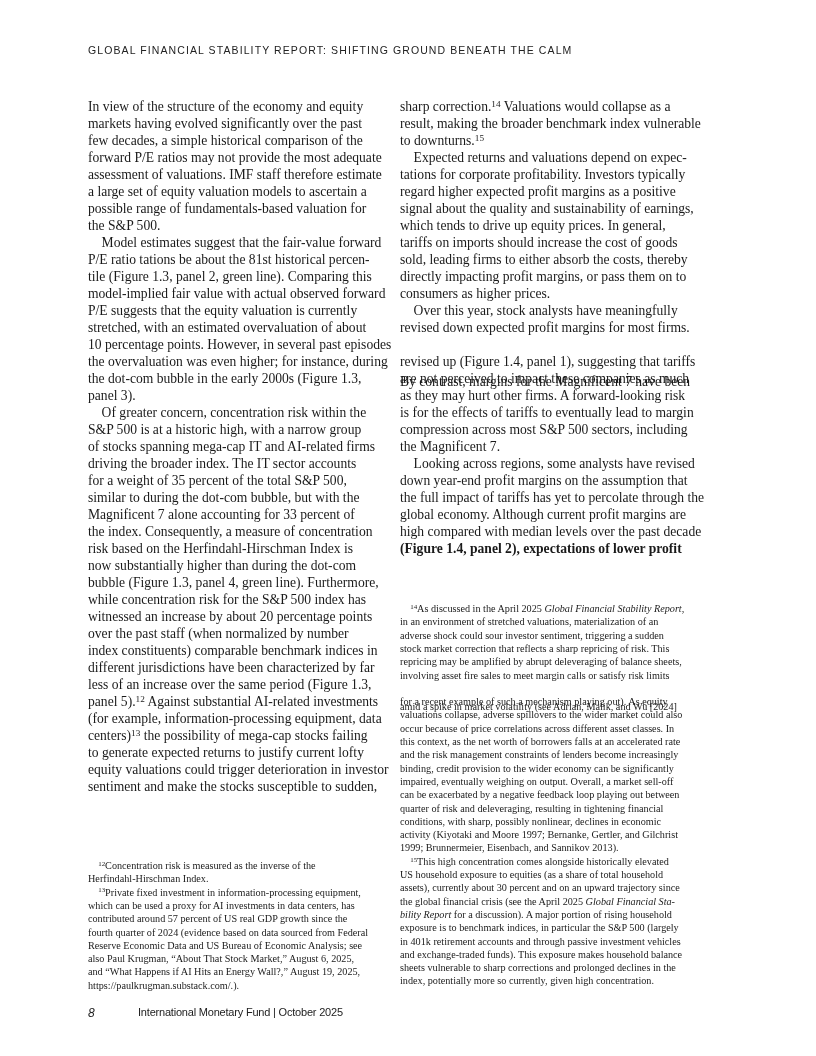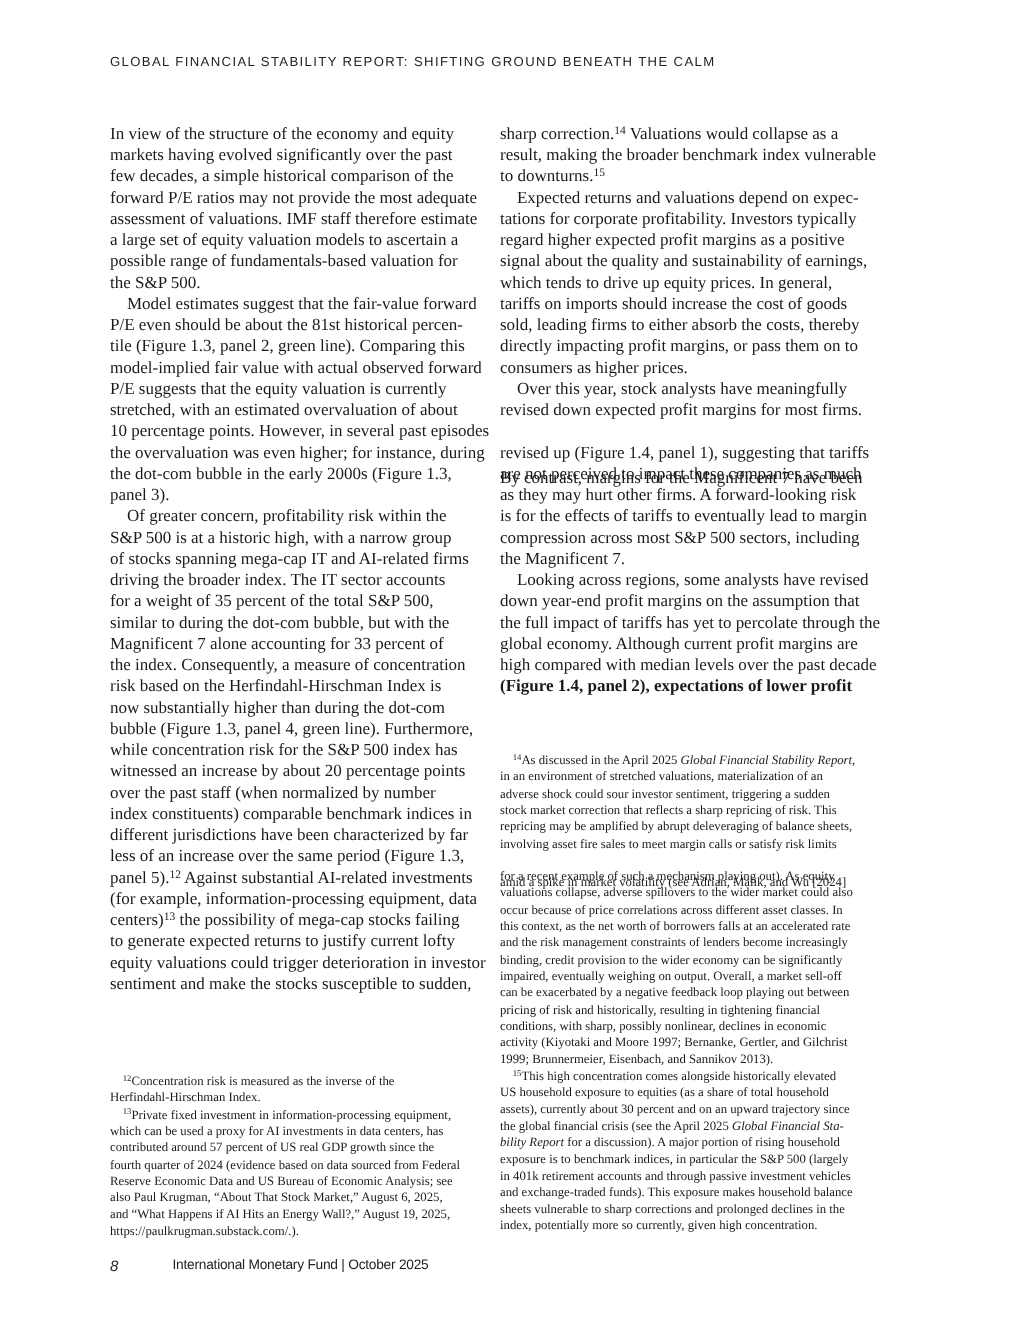--- a/index.html
+++ b/index.html
@@ -27,30 +27,30 @@
 <div class="col col-left">
     <div class="ln" style="top: 0px;">In view of the structure of the economy and equity</div>
     <div class="ln" style="top: 17px;">markets having evolved significantly over the past</div>
     <div class="ln" style="top: 34px;">few decades, a simple historical comparison of the</div>
     <div class="ln" style="top: 51px;">forward P/E ratios may not provide the most adequate</div>
     <div class="ln" style="top: 68px;">assessment of valuations. IMF staff therefore estimate</div>
     <div class="ln" style="top: 85px;">a large set of equity valuation models to ascertain a</div>
     <div class="ln" style="top: 102px;">possible range of fundamentals-based valuation for</div>
     <div class="ln" style="top: 119px;">the S&amp;P 500.</div>
     <div class="ln" style="top: 136px;"> Model estimates suggest that the fair-value forward</div>
-    <div class="ln" style="top: 153px;">P/E even should be about the 81st historical percen-</div>
+    <div class="ln" style="top: 153px;">P/E ratio tations be about the 81st historical percen-</div>
     <div class="ln" style="top: 170px;">tile (Figure 1.3, panel 2, green line). Comparing this</div>
     <div class="ln" style="top: 187px;">model-implied fair value with actual observed forward</div>
     <div class="ln" style="top: 204px;">P/E suggests that the equity valuation is currently</div>
     <div class="ln" style="top: 221px;">stretched, with an estimated overvaluation of about</div>
     <div class="ln" style="top: 238px;">10 percentage points. However, in several past episodes</div>
     <div class="ln" style="top: 255px;">the overvaluation was even higher; for instance, during</div>
     <div class="ln" style="top: 272px;">the dot-com bubble in the early 2000s (Figure 1.3,</div>
     <div class="ln" style="top: 289px;">panel 3).</div>
-    <div class="ln" style="top: 306px;"> Of greater concern, profitability risk within the</div>
+    <div class="ln" style="top: 306px;"> Of greater concern, concentration risk within the</div>
     <div class="ln" style="top: 323px;">S&amp;P 500 is at a historic high, with a narrow group</div>
     <div class="ln" style="top: 340px;">of stocks spanning mega-cap IT and AI-related firms</div>
     <div class="ln" style="top: 357px;">driving the broader index. The IT sector accounts</div>
     <div class="ln" style="top: 374px;">for a weight of 35 percent of the total S&amp;P 500,</div>
     <div class="ln" style="top: 391px;">similar to during the dot-com bubble, but with the</div>
     <div class="ln" style="top: 408px;">Magnificent 7 alone accounting for 33 percent of</div>
     <div class="ln" style="top: 425px;">the index. Consequently, a measure of concentration</div>
     <div class="ln" style="top: 442px;">risk based on the Herfindahl-Hirschman Index is</div>
     <div class="ln" style="top: 459px;">now substantially higher than during the dot-com</div>
     <div class="ln" style="top: 476px;">bubble (Figure 1.3, panel 4, green line). Furthermore,</div>
@@ -118,21 +118,21 @@
     <div class="ln" style="top: 66.5px;">involving asset fire sales to meet margin calls or satisfy risk limits</div>
     <div class="ln" style="top: 98px; text-align: center;">amid a spike in market volatility (see Adrian, Malik, and Wu [2024]</div>
     <div class="ln" style="top: 93.1px;">for a recent example of such a mechanism playing out). As equity</div>
     <div class="ln" style="top: 106.4px;">valuations collapse, adverse spillovers to the wider market could also</div>
     <div class="ln" style="top: 119.7px;">occur because of price correlations across different asset classes. In</div>
     <div class="ln" style="top: 133px;">this context, as the net worth of borrowers falls at an accelerated rate</div>
     <div class="ln" style="top: 146.3px;">and the risk management constraints of lenders become increasingly</div>
     <div class="ln" style="top: 159.6px;">binding, credit provision to the wider economy can be significantly</div>
     <div class="ln" style="top: 172.9px;">impaired, eventually weighing on output. Overall, a market sell-off</div>
     <div class="ln" style="top: 186.2px;">can be exacerbated by a negative feedback loop playing out between</div>
-    <div class="ln" style="top: 199.5px;">pricing of risk and historically, resulting in tightening financial</div>
+    <div class="ln" style="top: 199.5px;">quarter of risk and deleveraging, resulting in tightening financial</div>
     <div class="ln" style="top: 212.8px;">conditions, with sharp, possibly nonlinear, declines in economic</div>
     <div class="ln" style="top: 226.1px;">activity (Kiyotaki and Moore 1997; Bernanke, Gertler, and Gilchrist</div>
     <div class="ln" style="top: 239.4px;">1999; Brunnermeier, Eisenbach, and Sannikov 2013).</div>
     <div class="ln" style="top: 252.7px;"> <sup>15</sup>This high concentration comes alongside historically elevated</div>
     <div class="ln" style="top: 266px;">US household exposure to equities (as a share of total household</div>
     <div class="ln" style="top: 279.3px;">assets), currently about 30 percent and on an upward trajectory since</div>
     <div class="ln" style="top: 292.6px;">the global financial crisis (see the April 2025 <i>Global Financial Sta-</i></div>
     <div class="ln" style="top: 305.9px;"><i>bility Report</i> for a discussion). A major portion of rising household</div>
     <div class="ln" style="top: 319.2px;">exposure is to benchmark indices, in particular the S&amp;P 500 (largely</div>
     <div class="ln" style="top: 332.5px;">in 401k retirement accounts and through passive investment vehicles</div>

